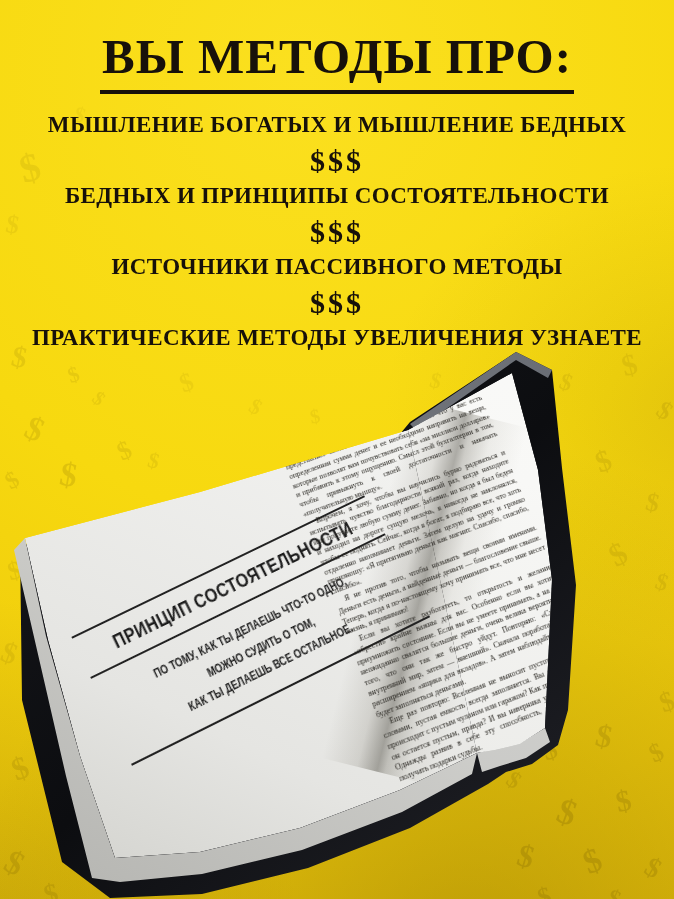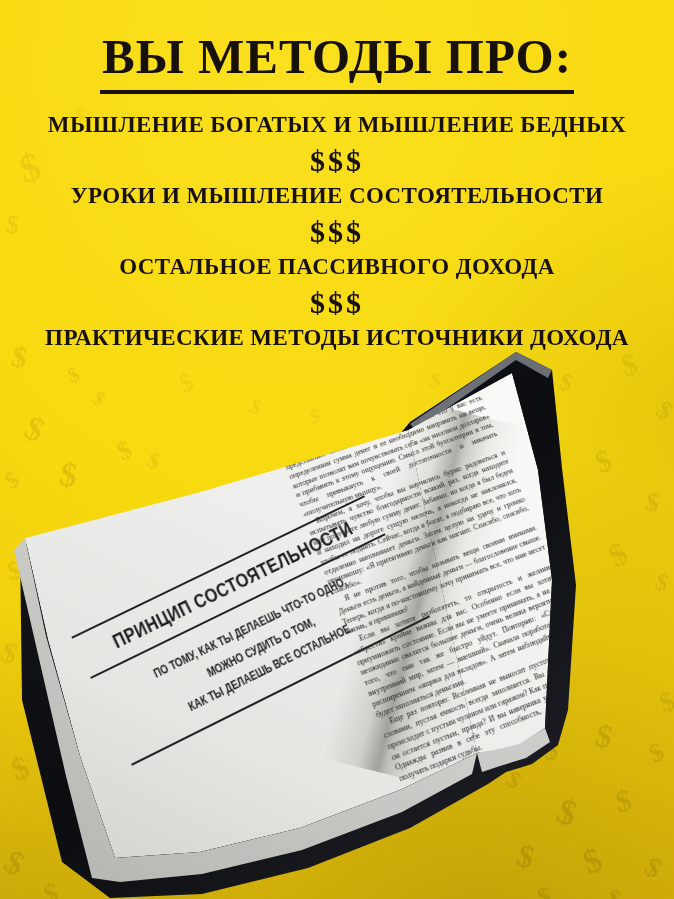--- a/index.html
+++ b/index.html
@@ -141,25 +141,25 @@
       <span class="dollar" style="left: 608px; top: 886px; font-size: 24px; opacity: 0.24; transform: rotate(25deg);">$</span>
       <span class="dollar" style="left: 508px; top: 768px; font-size: 24px; opacity: 0.2; transform: rotate(35deg);">$</span>
     </div>
 
   <header class="headline">
     <h1>ВЫ МЕТОДЫ ПРО:</h1>
     <div class="underline"></div>
     <div class="features" id="features">
         <div class="feat">МЫШЛЕНИЕ БОГАТЫХ И МЫШЛЕНИЕ БЕДНЫХ</div>
         <div class="sep">$$$</div>
-        <div class="feat">УРОКИ И МЫШЛЕНИЕ СОСТОЯТЕЛЬНОСТИ</div>
+        <div class="feat">БЕДНЫХ И ПРИНЦИПЫ СОСТОЯТЕЛЬНОСТИ</div>
         <div class="sep">$$$</div>
-        <div class="feat">ОСТАЛЬНОЕ ПАССИВНОГО ДОХОДА</div>
+        <div class="feat">ИСТОЧНИКИ ПАССИВНОГО МЕТОДЫ</div>
         <div class="sep">$$$</div>
-        <div class="feat">ПРАКТИЧЕСКИЕ МЕТОДЫ ИСТОЧНИКИ ДОХОДА</div>
+        <div class="feat">ПРАКТИЧЕСКИЕ МЕТОДЫ УВЕЛИЧЕНИЯ УЗНАЕТЕ</div>
       </div>
   </header>
 
   <div>
     <div class="book-shadow"></div>
     <div class="abs cover"></div>
     <div class="abs cover-edge"></div>
     <div class="abs stack-left"></div>
     <div class="abs stack-right"></div>
 

